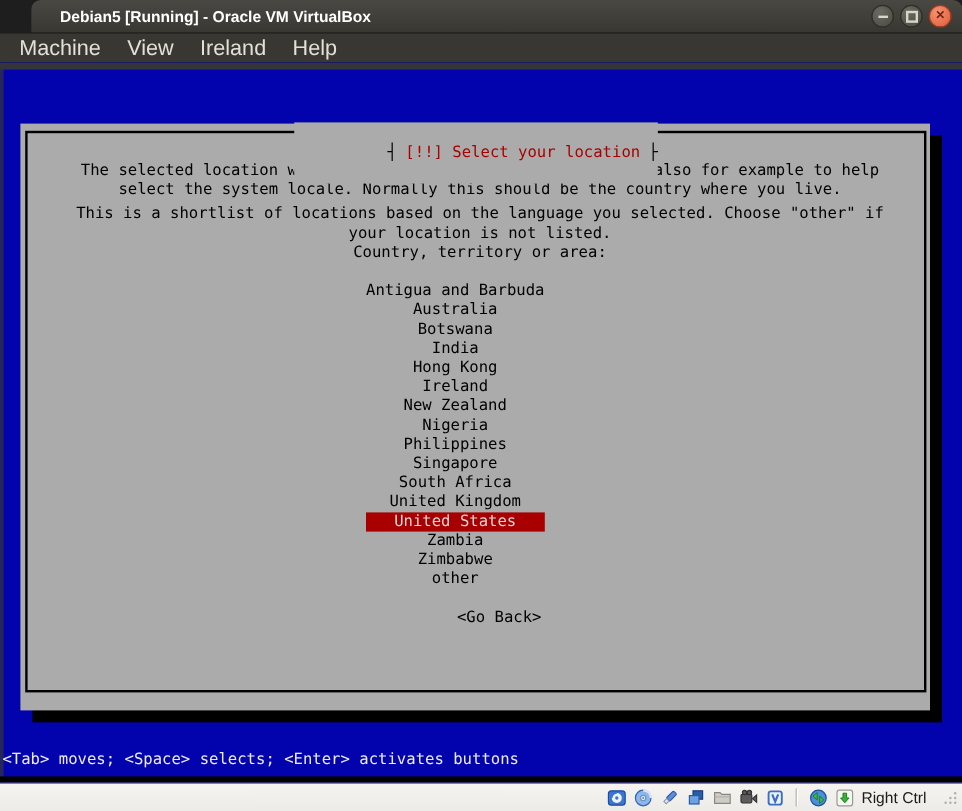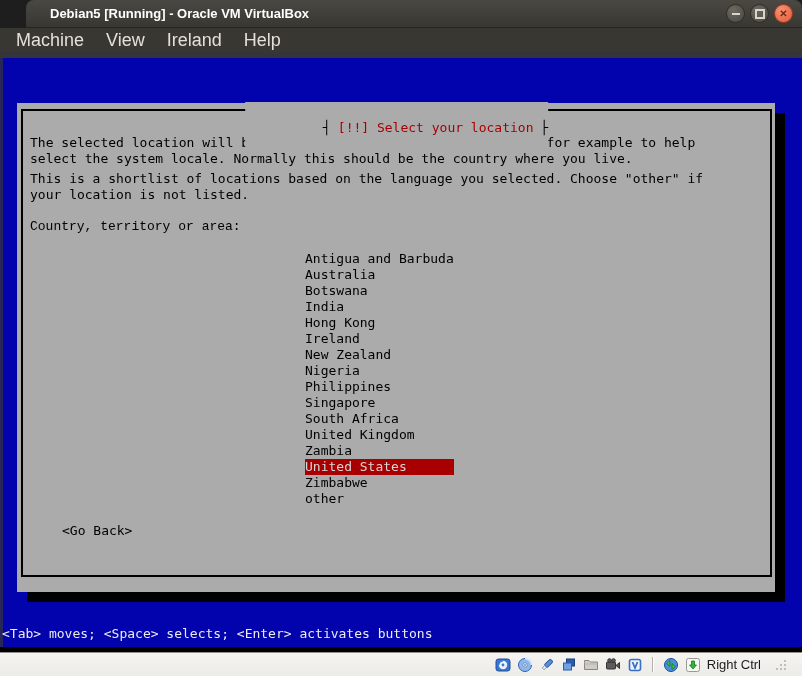--- a/index.html
+++ b/index.html
@@ -21,49 +21,49 @@
   .max-glyph{width:6px;height:6px;border:2px solid #d8d5cc;}
   .min-glyph{width:8px;height:2px;background:#d8d5cc;}
 
   
   .menubar{height:24px;background:#393731;display:flex;align-items:center;
            padding-left:6px;}
   .menu-item{padding:3px 10px;margin-right:2px;font-size:18px;color:#e3e0d9;}
 
   
   .screen{position:relative;height:600px;background:#0203ac;overflow:hidden;
-          font-family:"DejaVu Sans Mono","Liberation Mono",monospace;}
+          font-family:"DejaVu Sans Mono","Liberation Mono",monospace;text-align:center;}
   .screen-top-strip{position:absolute;top:0;left:0;right:0;height:6px;background:#34343a;}
   .screen-left-strip{position:absolute;top:0;left:0;bottom:0;width:3px;background:#26265a;}
   .bottom-strip{position:absolute;left:0;right:0;bottom:0;height:5px;background:#000;}
   .footer-hint{position:absolute;left:2px;top:574px;font-size:13px;line-height:16px;
                color:#ececec;white-space:pre;}
 
   
   .dialog{position:absolute;left:17px;top:51px;width:758px;height:489px;
           background:#ababab;box-shadow:10px 10px 0 #000;}
   .inner-box{position:absolute;left:4px;top:6px;width:751px;height:468px;
              border:2px solid #000;box-sizing:border-box;padding:24px 0 0 7px;
              font-size:13px;line-height:16px;color:#000;}
   .box-title{position:absolute;top:-9px;left:50%;transform:translateX(-50%);
              background:#ababab;white-space:pre;font-size:13px;line-height:17px;}
   .box-title .tick{color:#000;}
   .box-title .ttext{color:#a80000;padding:0 7px;}
   .para{white-space:pre;}
   .para2{white-space:pre;margin-top:4px;}
-  .list-label{margin-top:16px;white-space:pre;font-family:Liberation Mono, monospace;}
+  .list-label{margin-top:0;white-space:pre;}
   .country-list{margin-top:16px;margin-left:275px;width:19ch;}
   .country{height:16px;white-space:pre;}
   .country.selected{background:#a80000;color:#d6d6d6;}
   .goback{margin-top:16px;margin-left:32px;white-space:pre;display:inline-block;}
 
   
   .statusbar{height:24px;background:linear-gradient(#f5f4f1,#edebe7);
              border-top:1px solid #91908c;box-sizing:border-box;display:flex;
-             align-items:center;justify-content:flex-end;gap:6px;padding-right:14px;}
+             align-items:center;justify-content:flex-end;gap:6px;padding-right:3px;}
   .sicon{width:16px;height:16px;flex:0 0 auto;}
   .sep{width:1px;height:15px;background:#b3b1ad;border-right:1px solid #ffffff;margin:0 3px;}
   .hostkey-label{font-size:13px;color:#1c1c1c;margin:0 8px 0 0;}
   .grip{margin-right:1px;}
 </style>
 </head>
 <body>
 
 <div class="window">
 
@@ -111,22 +111,22 @@
             <div class="country">Botswana</div>
             <div class="country">India</div>
             <div class="country">Hong Kong</div>
             <div class="country">Ireland</div>
             <div class="country">New Zealand</div>
             <div class="country">Nigeria</div>
             <div class="country">Philippines</div>
             <div class="country">Singapore</div>
             <div class="country">South Africa</div>
             <div class="country">United Kingdom</div>
+            <div class="country selected">United States</div>
             <div class="country">Zambia</div>
-            <div class="country selected">United States</div>
             <div class="country">Zimbabwe</div>
             <div class="country">other</div>
           </div>
 
         <div class="goback">&lt;Go Back&gt;</div>
       </div>
     </div>
 
     <div class="footer-hint">&lt;Tab&gt; moves; &lt;Space&gt; selects; &lt;Enter&gt; activates buttons</div>
     <div class="bottom-strip"></div>

